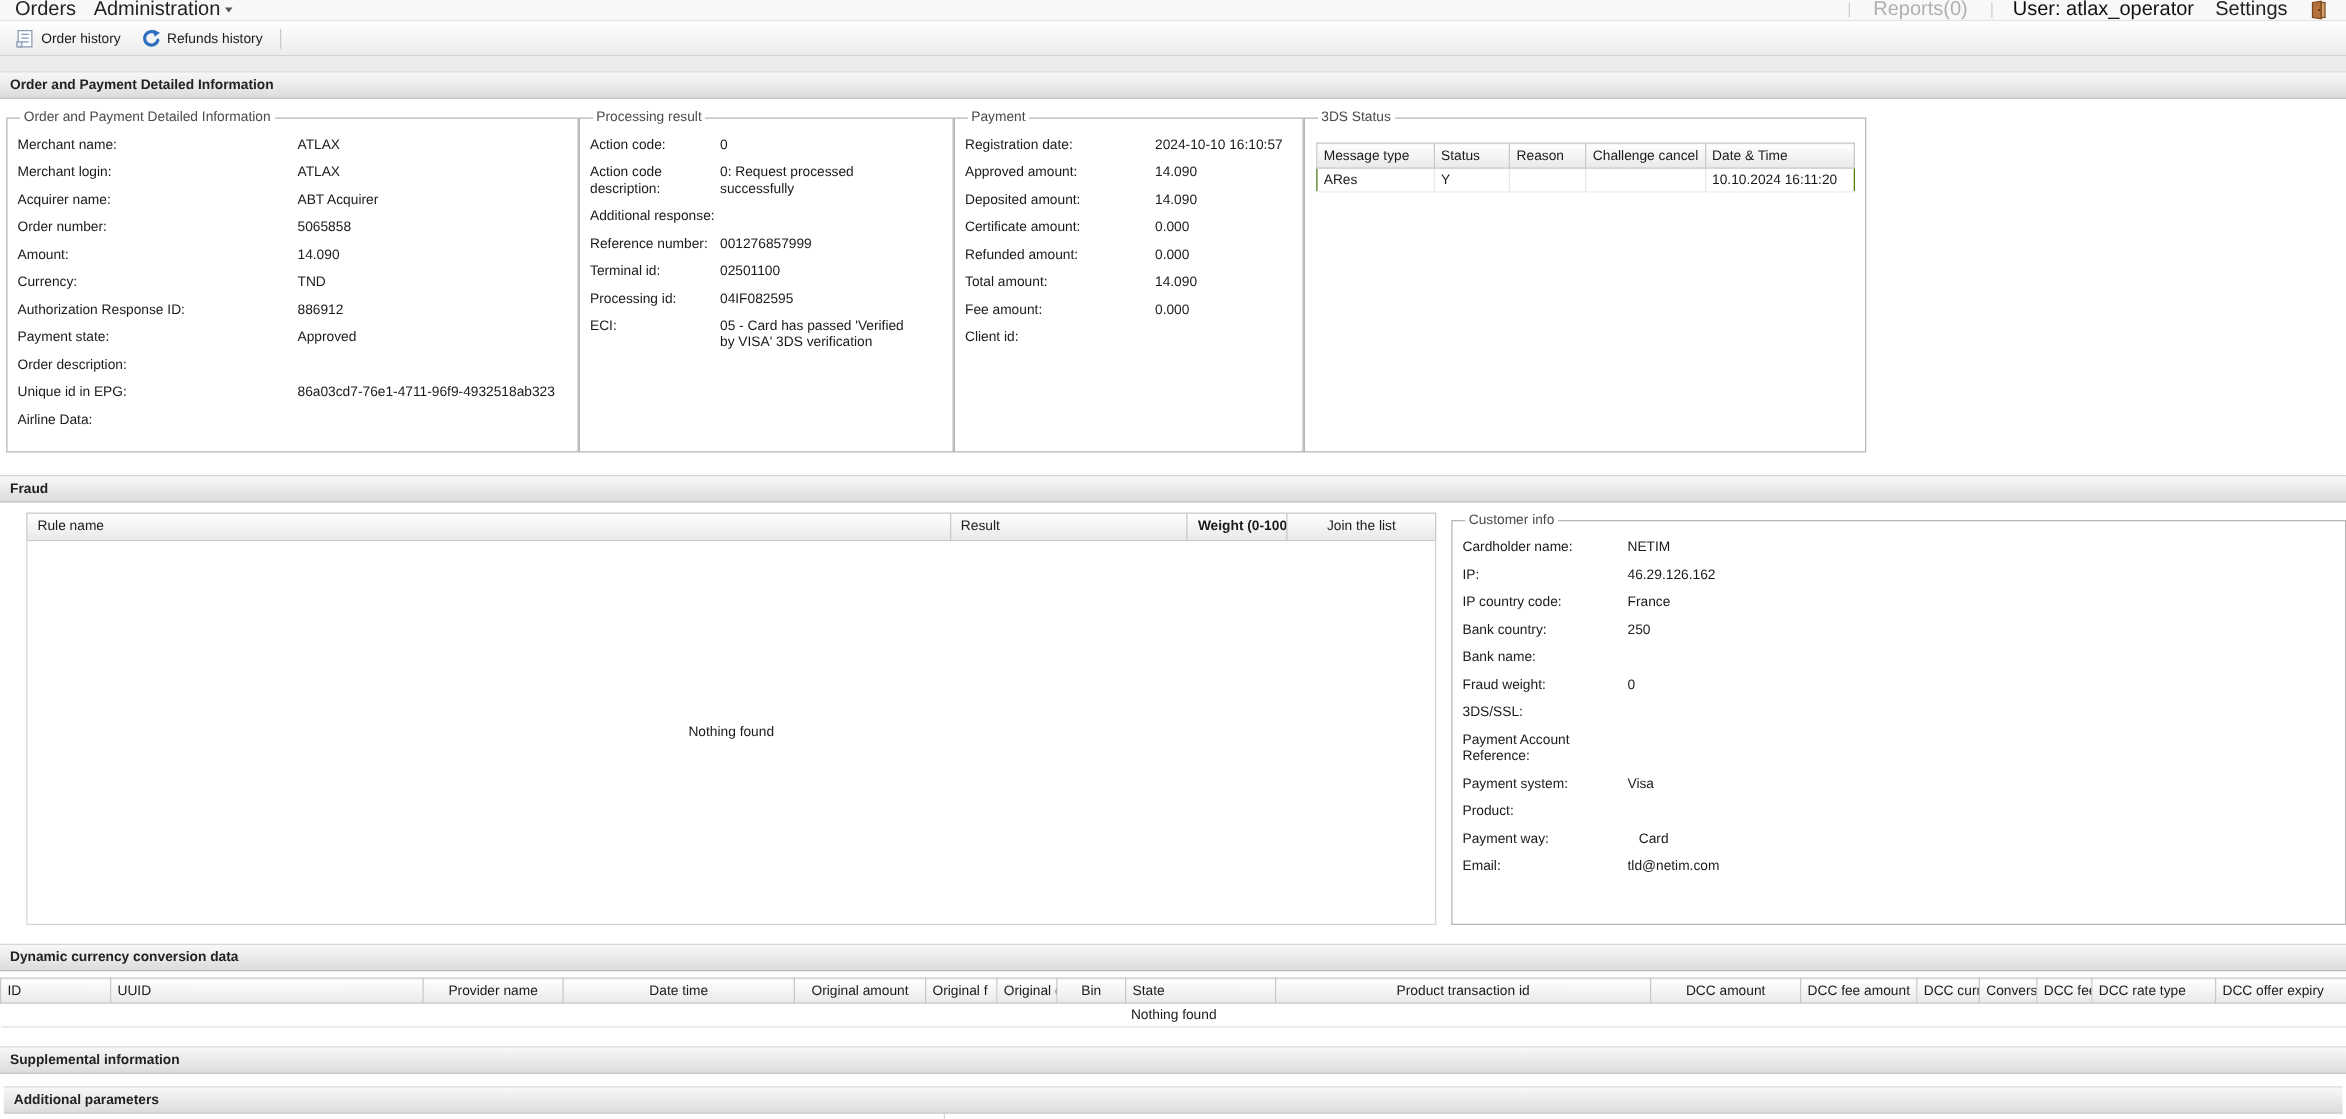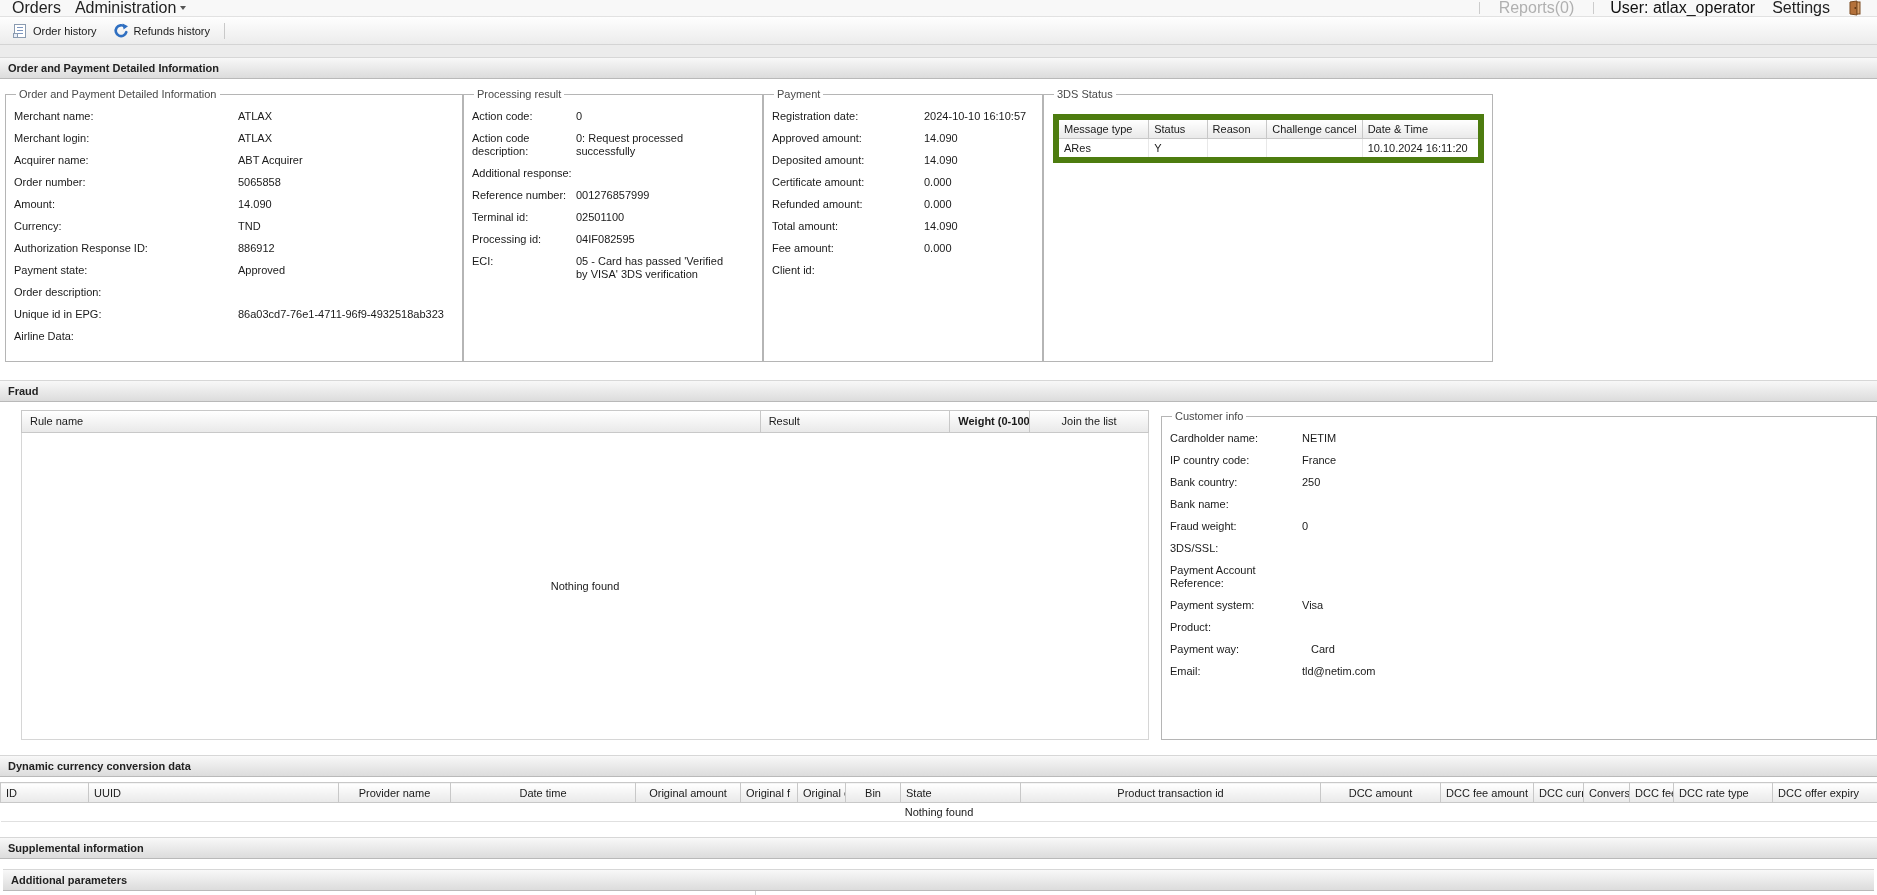--- a/index.html
+++ b/index.html
@@ -60,21 +60,21 @@
   table.grid th {
     background:linear-gradient(#ffffff,#e9e9e9);
     border:1px solid #c8c8c8; border-left:none;
     font-weight:normal; text-align:left; padding:3px 5px; height:20px;
     white-space:nowrap; overflow:hidden;
   }
   table.grid th:first-child { border-left:1px solid #c8c8c8; }
   table.grid td { padding:3px 5px; height:19px; border-left:1px solid #e8e8e8; white-space:nowrap; overflow:hidden; }
   table.grid td:first-child { border-left:none; }
   table.grid tr.data-row td { border-bottom:1px solid #ededed; }
-  .threeds-grid { margin:4px 0 0 1px; border:6px solid #4d7c0f; }
+  .threeds-grid { margin:4px 0 0 1px; border:1px solid #4d7c0f; }
   
   .fraud-row { display:flex; margin-top:8px; height:330px;margin-left:21px; }
   .fraud-table { width:1128px; flex:none; }
   .fraud-head { display:flex; height:23px; border:1px solid #c8c8c8; background:linear-gradient(#ffffff,#e9e9e9); }
   .fraud-head > div { border-right:1px solid #c8c8c8; padding:4px 8px; white-space:nowrap; overflow:hidden; }
   .fraud-head > div:last-child { border-right:none; }
   .fh-rule { width:740px; padding-left:12px; }
   .fh-result { width:190px; }
   .fh-weight { width:80px; text-align:center;font-weight:bold; }
   .fh-join { width:118px; text-align:center; }
@@ -309,20 +309,24 @@
     <div class="fraud-body">
       <span>Nothing found</span>
     </div>
   </div>
 
   <fieldset class="fs cust">
     <legend>Customer info</legend>
     <div class="frow">
         <div class="flabel">Cardholder name:</div>
         <div class="fvalue">NETIM</div>
+      </div>
+    <div class="frow">
+        <div class="flabel">IP:</div>
+        <div class="fvalue">46.29.126.162</div>
       </div>
     <div class="frow">
         <div class="flabel">IP country code:</div>
         <div class="fvalue">France</div>
       </div>
     <div class="frow">
         <div class="flabel">Bank country:</div>
         <div class="fvalue">250</div>
       </div>
     <div class="frow">

